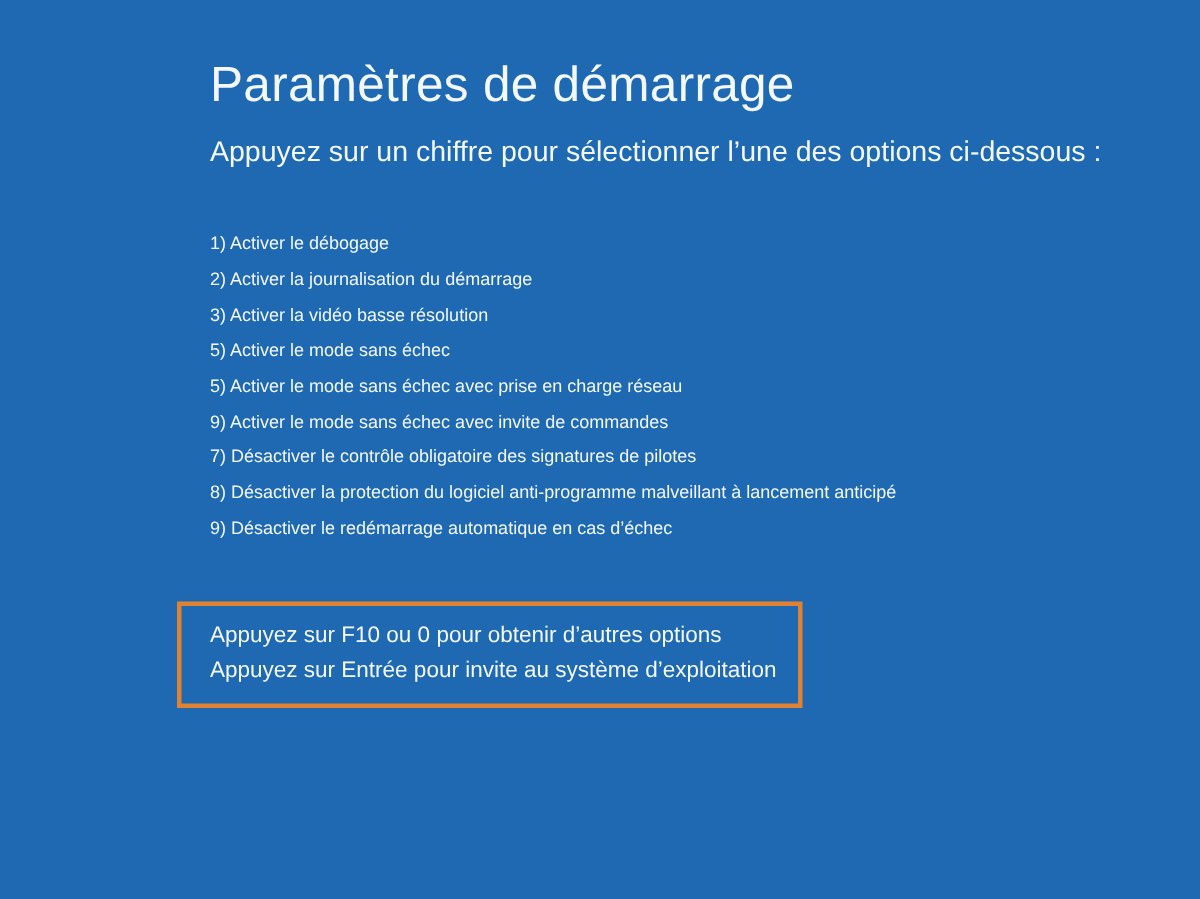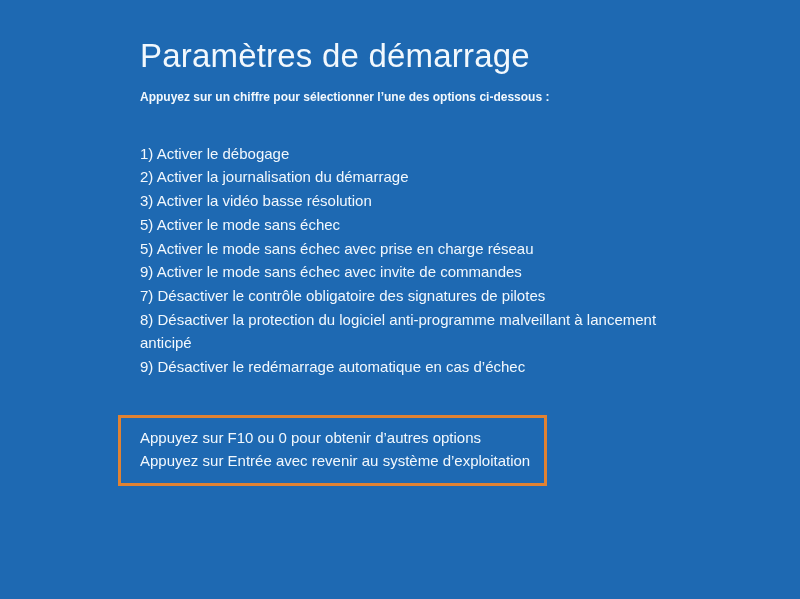--- a/index.html
+++ b/index.html
@@ -26,37 +26,37 @@
   .title{
     margin:0;
     font-size:33px;
     font-weight:300;
     letter-spacing:0.2px;
     line-height:1.2;
     color:var(--text);
   }
   .subtitle{
     margin:13px 0 0 0;
-    font-size:12px;
-    font-weight:700;
+    font-size:19px;
+    font-weight:400;
     line-height:1.35;
     color:var(--text);
   }
   .hint{
     margin:10px 0 0 0;
     font-size:12.5px;
     line-height:1.3;
     color:var(--hint);
   }
   .options{
     margin:37px 0 0 0;
     padding:0;
     list-style:none;
     max-width:530px;
-    font-size:15px;
+    font-size:12px;
     line-height:23.7px;
   }
   .footer-box{
     display:inline-block;
     margin:36px 16px 0 -22px;
     border:3px solid var(--accent);
     padding:8px 14px 10px 19px;
     font-size:15px;
     line-height:23.5px;
   }
@@ -79,16 +79,16 @@
     <li>5) Activer le mode sans échec</li>
     <li>5) Activer le mode sans échec avec prise en charge réseau</li>
     <li>9) Activer le mode sans échec avec invite de commandes</li>
     <li>7) Désactiver le contrôle obligatoire des signatures de pilotes</li>
     <li>8) Désactiver la protection du logiciel anti-programme malveillant à lancement anticipé</li>
     <li>9) Désactiver le redémarrage automatique en cas d’échec</li>
   </ul>
 
   <div class="footer-box">
     <p>Appuyez sur F10 ou 0 pour obtenir d’autres options</p>
-    <p>Appuyez sur Entrée avec revenir au système d’exploitation</p>
+    <p>Appuyez sur Entrée pour invite au système d’exploitation</p>
   </div>
 
 </div>
 
 </body></html>

